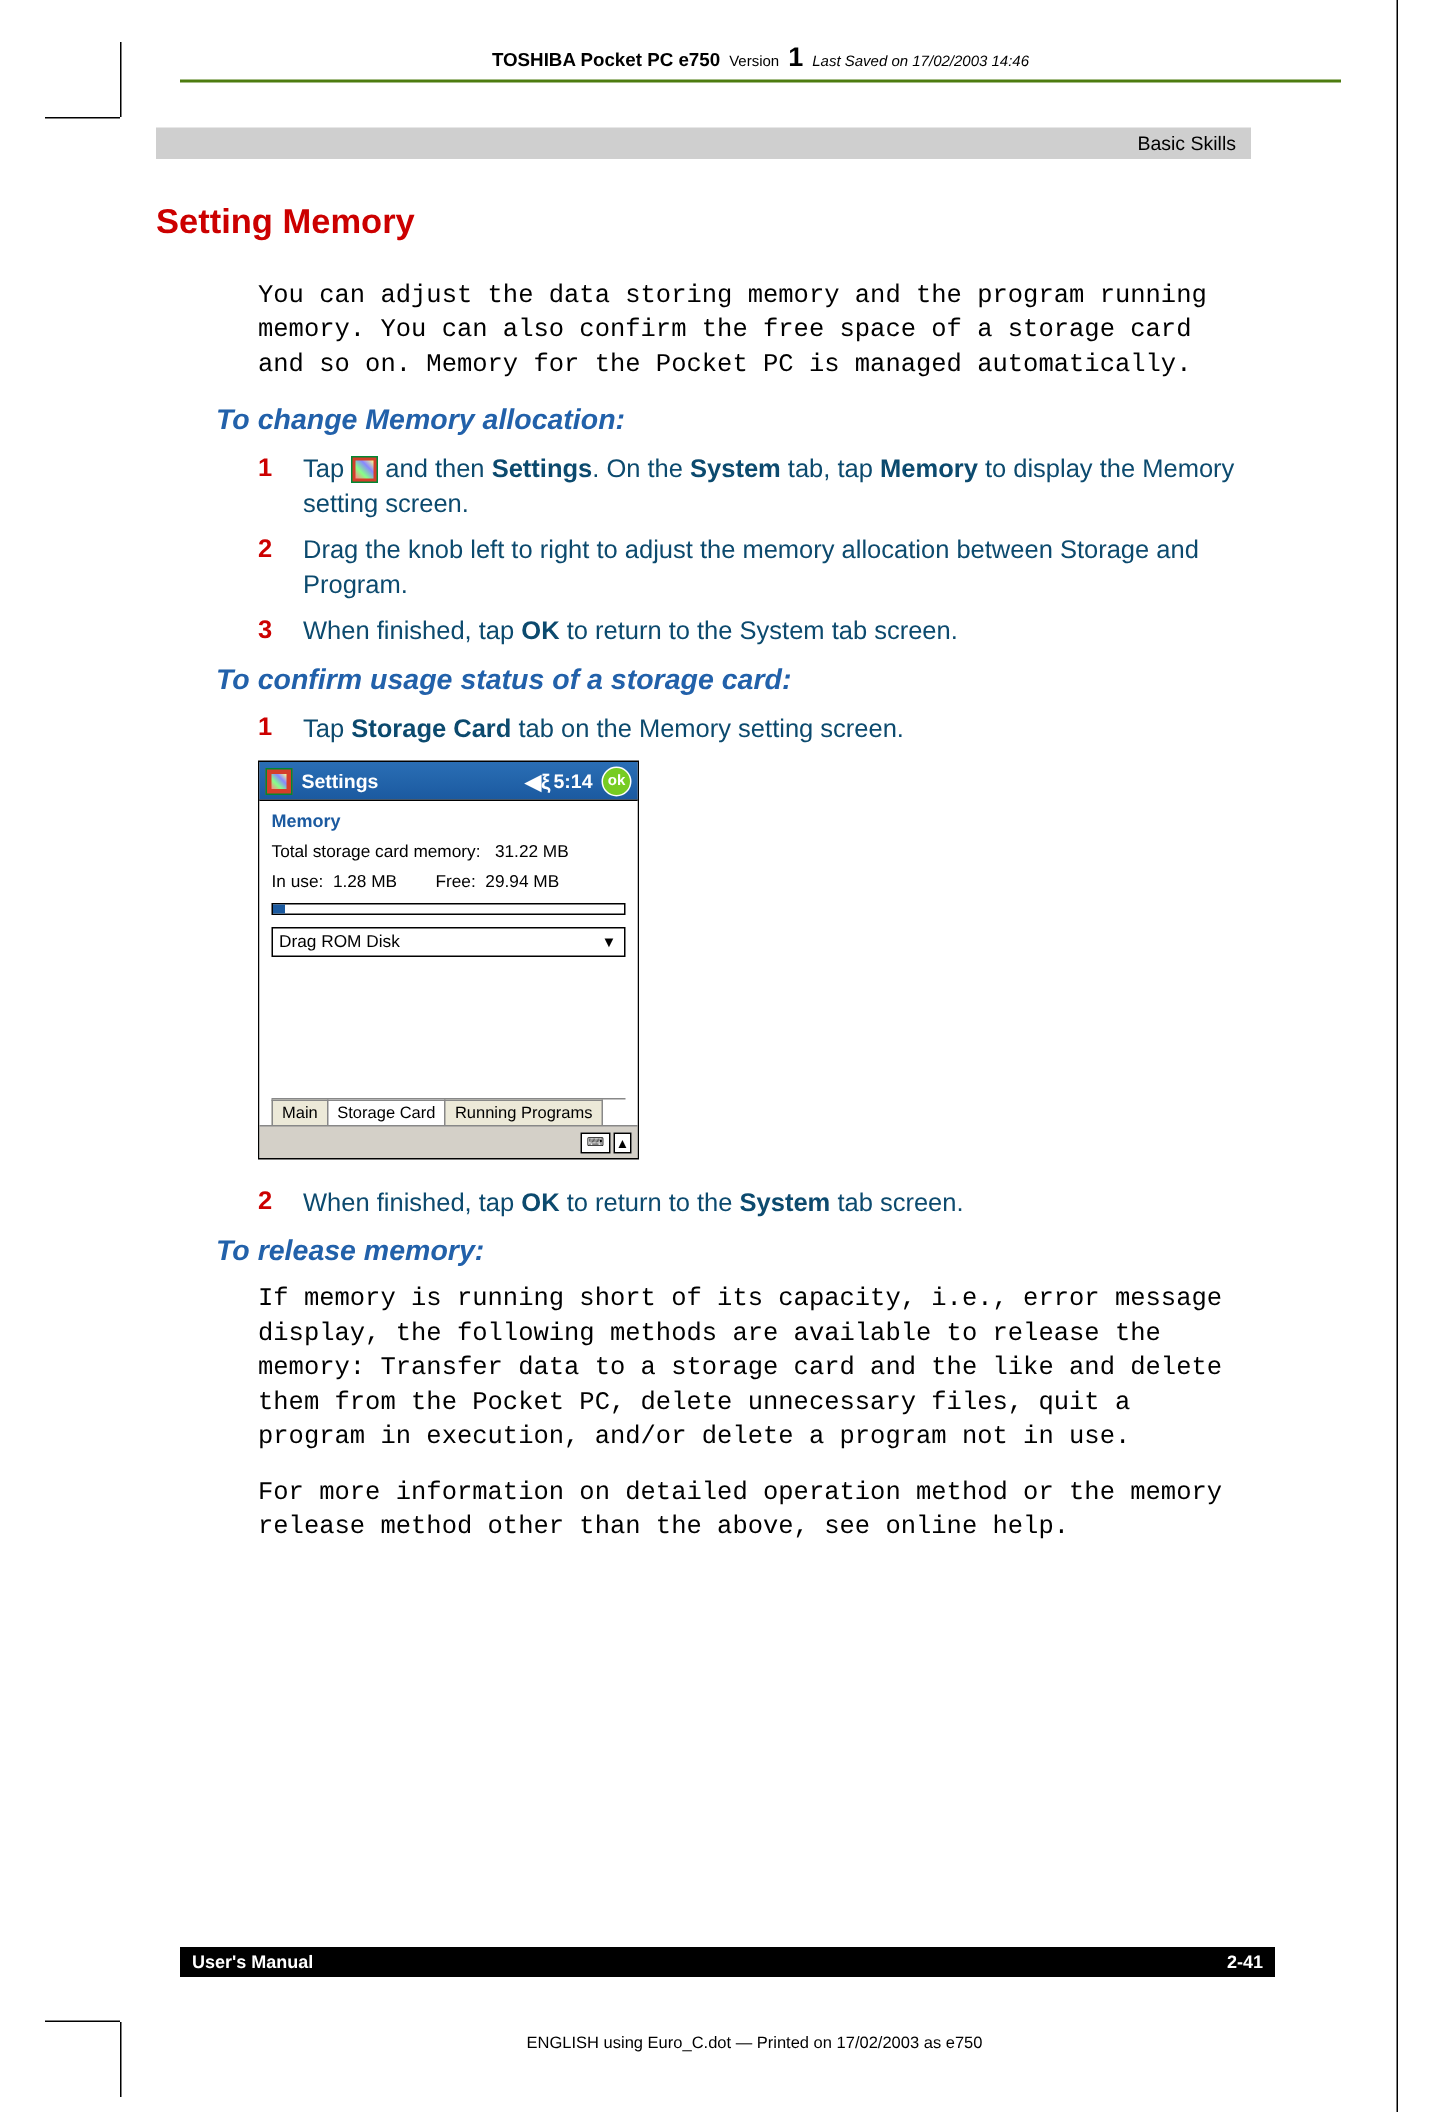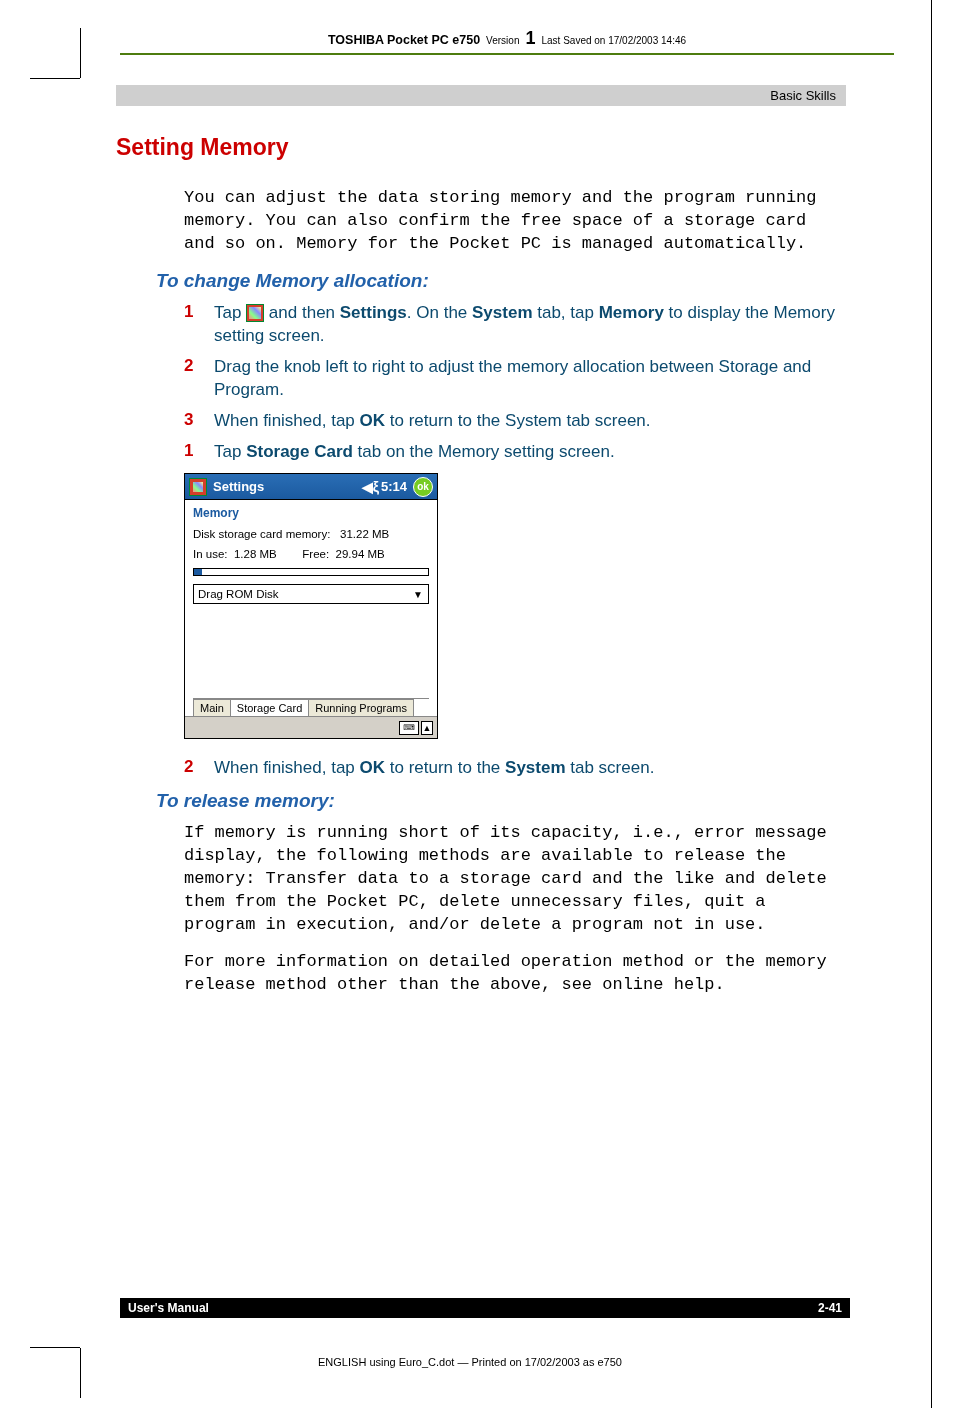--- a/index.html
+++ b/index.html
@@ -21,26 +21,26 @@
     top: 28px;
     left: 120px;
     right: 60px;
     border-bottom: 2px solid #4d7c0f;
     padding-bottom: 4px;
   }
   .running-header-inner { display: flex; align-items: baseline; justify-content:center; gap:6px; font-size: 12px; }
   .rh-bold { font-weight: bold; font-size:12.5px; }
   .rh-ver { font-size: 10px; }
   .rh-num { font-weight: bold; font-size: 18px; }
-  .rh-date { font-size: 10px; }
+  .rh-date { font-size: 10px; font-style: italic; }
 
   .content {
     position: absolute;
     top: 85px;
-    left: 116px;
+    left: 104px;
     width: 730px;
   }
   .section-bar {
     background: #cfcfcf;
     color: #000;
     font-size: 13px;
     text-align: right;
     padding: 3px 10px;
     margin-bottom: 28px;
   }
@@ -114,21 +114,21 @@
     font-size:12px;
     font-weight:bold;
     display:flex;
     justify-content:space-between;
     padding:3px 8px;
     gap:48px;
   }
   .print-note {
     position:absolute;
     bottom:40px;
-    left:105px; width:730px;
+    left:138px; width:730px;
     text-align:center;
     font-size:11px;
     color:#000;
   }
 
   .win-icon {
     display:inline-block; width:18px; height:18px;
     vertical-align:text-bottom;
     position:relative;
     background:#d43e2a;
@@ -174,40 +174,41 @@
     <div class="step-num">2</div>
     <div class="step-text">Drag the knob left to right to adjust the memory allocation between Storage and Program.</div>
   </div>
   <div class="step">
     <div class="step-num">3</div>
     <div class="step-text">
       <span>When finished, tap </span><b>OK</b><span> to return to the System tab screen.</span>
     </div>
   </div>
 
+  <div class="h2">To confirm usage status of a storage card:</div>
   <div class="step">
     <div class="step-num">1</div>
     <div class="step-text">
       <span>Tap </span><b>Storage Card</b><span> tab on the Memory setting screen.</span>
     </div>
   </div>
 
   <div class="ppc">
     <div class="ppc-titlebar">
       <span class="flag"></span>
       <span>Settings</span>
       <span class="spacer"></span>
       <span class="speaker">◀ξ</span>
       <span class="time">5:14</span>
       <span class="ok">ok</span>
     </div>
     <div class="ppc-body">
       <div class="ppc-lbl">Memory</div>
       <div class="ppc-row">
-        <span>Disk storage card memory:</span>&nbsp;&nbsp;&nbsp;<span>31.22 MB</span>
+        <span>Total storage card memory:</span>&nbsp;&nbsp;&nbsp;<span>31.22 MB</span>
       </div>
       <div class="ppc-row">
         <span>In use:</span>&nbsp;&nbsp;<span>1.28 MB</span>
         &nbsp;&nbsp;&nbsp;&nbsp;&nbsp;&nbsp;
         <span>Free:</span>&nbsp;&nbsp;<span>29.94 MB</span>
       </div>
       <div class="ppc-bar">
           <div class="ppc-bar-fill"></div>
         </div>
       <div class="ppc-select">

